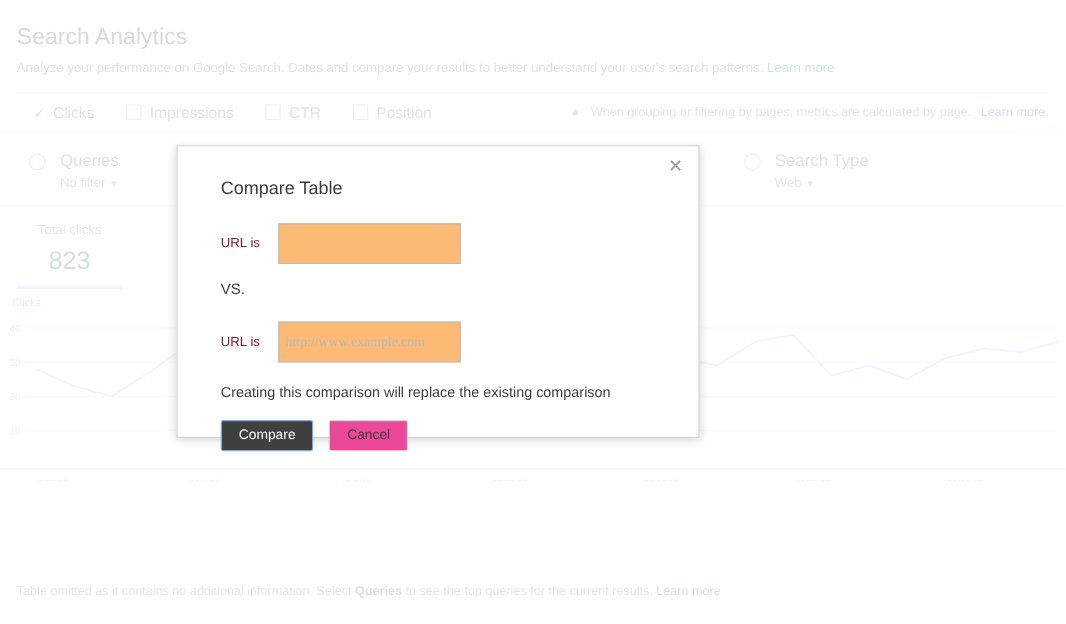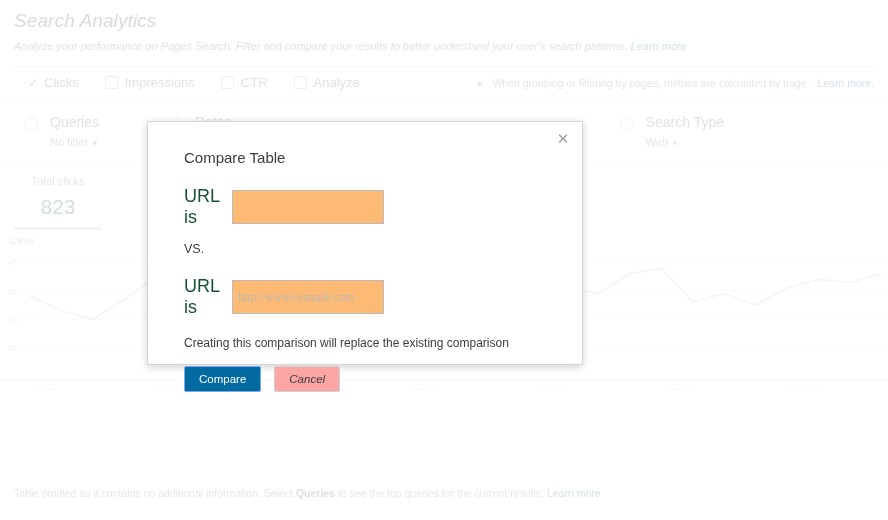--- a/index.html
+++ b/index.html
@@ -19,22 +19,21 @@
   
   #page-root {
     position: absolute;
     inset: 0;
     opacity: 0.22;
     filter: saturate(0.6);
   }
 
   
   .page-header {
-    padding: 10px 14px 0 14px;
-    font-style: italic;
+    padding: 21px 14px 0 14px;
   }
   .page-title {
     font-size: 19px;
     color: #555;
     font-weight: 400;
     margin: 0 0 7px 0;
     letter-spacing: .1px;
   }
   .page-sub {
     font-size: 11px;
@@ -246,22 +245,22 @@
     color: #3c3c3c;
     margin: 27px 0 0 36px;
     font-weight: 400;
   }
   .field-row {
     display: flex;
     align-items: center;
     margin: 20px 0 0 36px;
   }
   .field-label {
-    font-size: 18px;
-    color: #14532d;
+    font-size: 11px;
+    color: #7f1d1d;
     width: 48px;
     flex: 0 0 auto;
   }
   .field-input {
     width: 152px;
     height: 22px;
     box-sizing: border-box;
     border: 1px solid #bcbcbc;
     background: #fdba74;
     font-size: 11.5px;
@@ -295,61 +294,60 @@
   .btn {
     font-size: 11.5px;
     font-family: "Liberation Sans", sans-serif;
     height: 26px;
     padding: 0 14px;
     border-radius: 2px;
     cursor: pointer;
     border: 1px solid transparent;
   }
   .btn-primary {
-    background: #0369a1;
+    background: #404040;
     color: #ffffff;
     border-color: #7ba7ef;
   }
   .btn-secondary {
-    background: #fca5a5;
+    background: #ec4899;
     color: #3c3c3c;
     border-color: #cfcfcf;
-    font-style: italic;
   }
 </style>
 </head>
 <body>
 
 <div id="page-root">
 
   <div class="page-header">
     <h1 class="page-title">Search Analytics</h1>
     <p class="page-sub">
-      <span>Analyze your performance on Pages Search. Filter and compare your results to better understand your user's search patterns.</span>
+      <span>Analyze your performance on Google Search. Dates and compare your results to better understand your user's search patterns.</span>
       <span class="link">Learn more</span>
     </p>
     <div class="hr"></div>
   </div>
 
   <div class="metric-bar">
     <div class="metric">
       <span class="check-glyph">✓</span>
       <span>Clicks</span>
     </div>
     <div class="metric">
       <span class="cb"></span>
       <span>Impressions</span>
     </div>
     <div class="metric">
       <span class="cb"></span>
       <span>CTR</span>
     </div>
     <div class="metric">
       <span class="cb"></span>
-      <span>Analyze</span>
+      <span>Position</span>
     </div>
     <div class="metric-note">
       <span class="warn-icon">▲</span>
       <span>When grouping or filtering by pages, metrics are calculated by page.</span>
       <span class="link">Learn more.</span>
     </div>
   </div>
 
   <div class="filter-row">
     <div class="filter">

